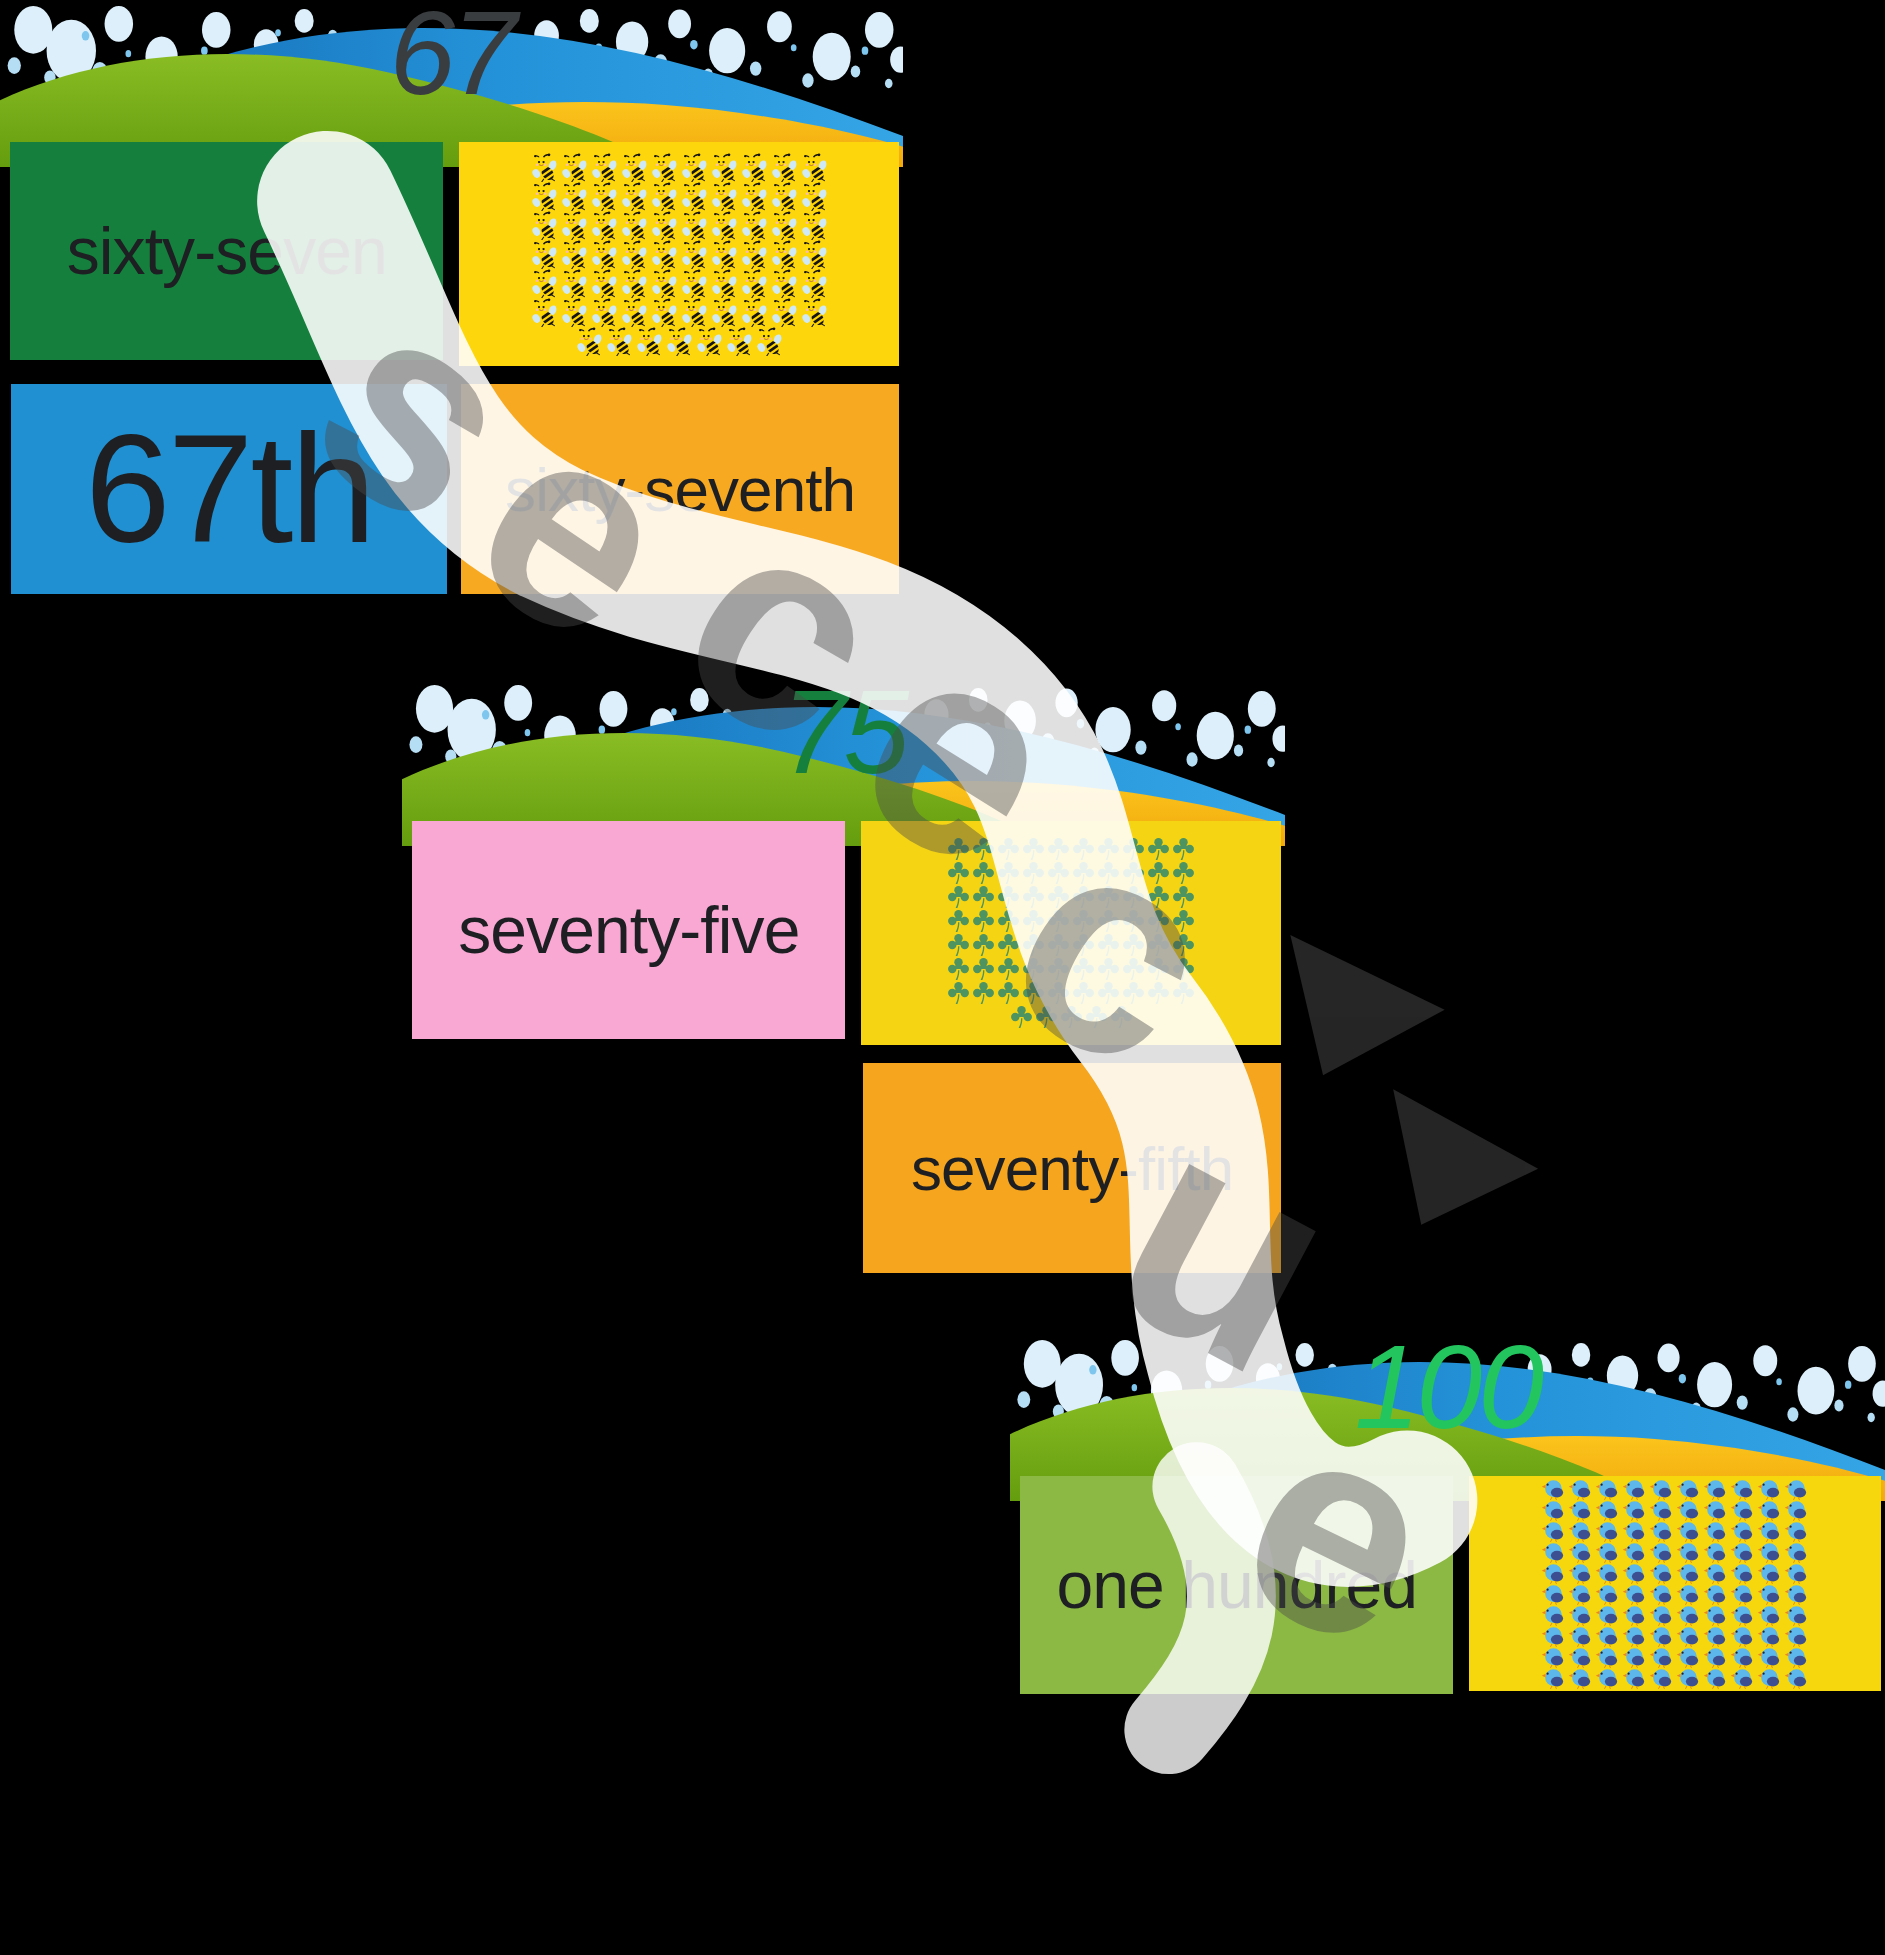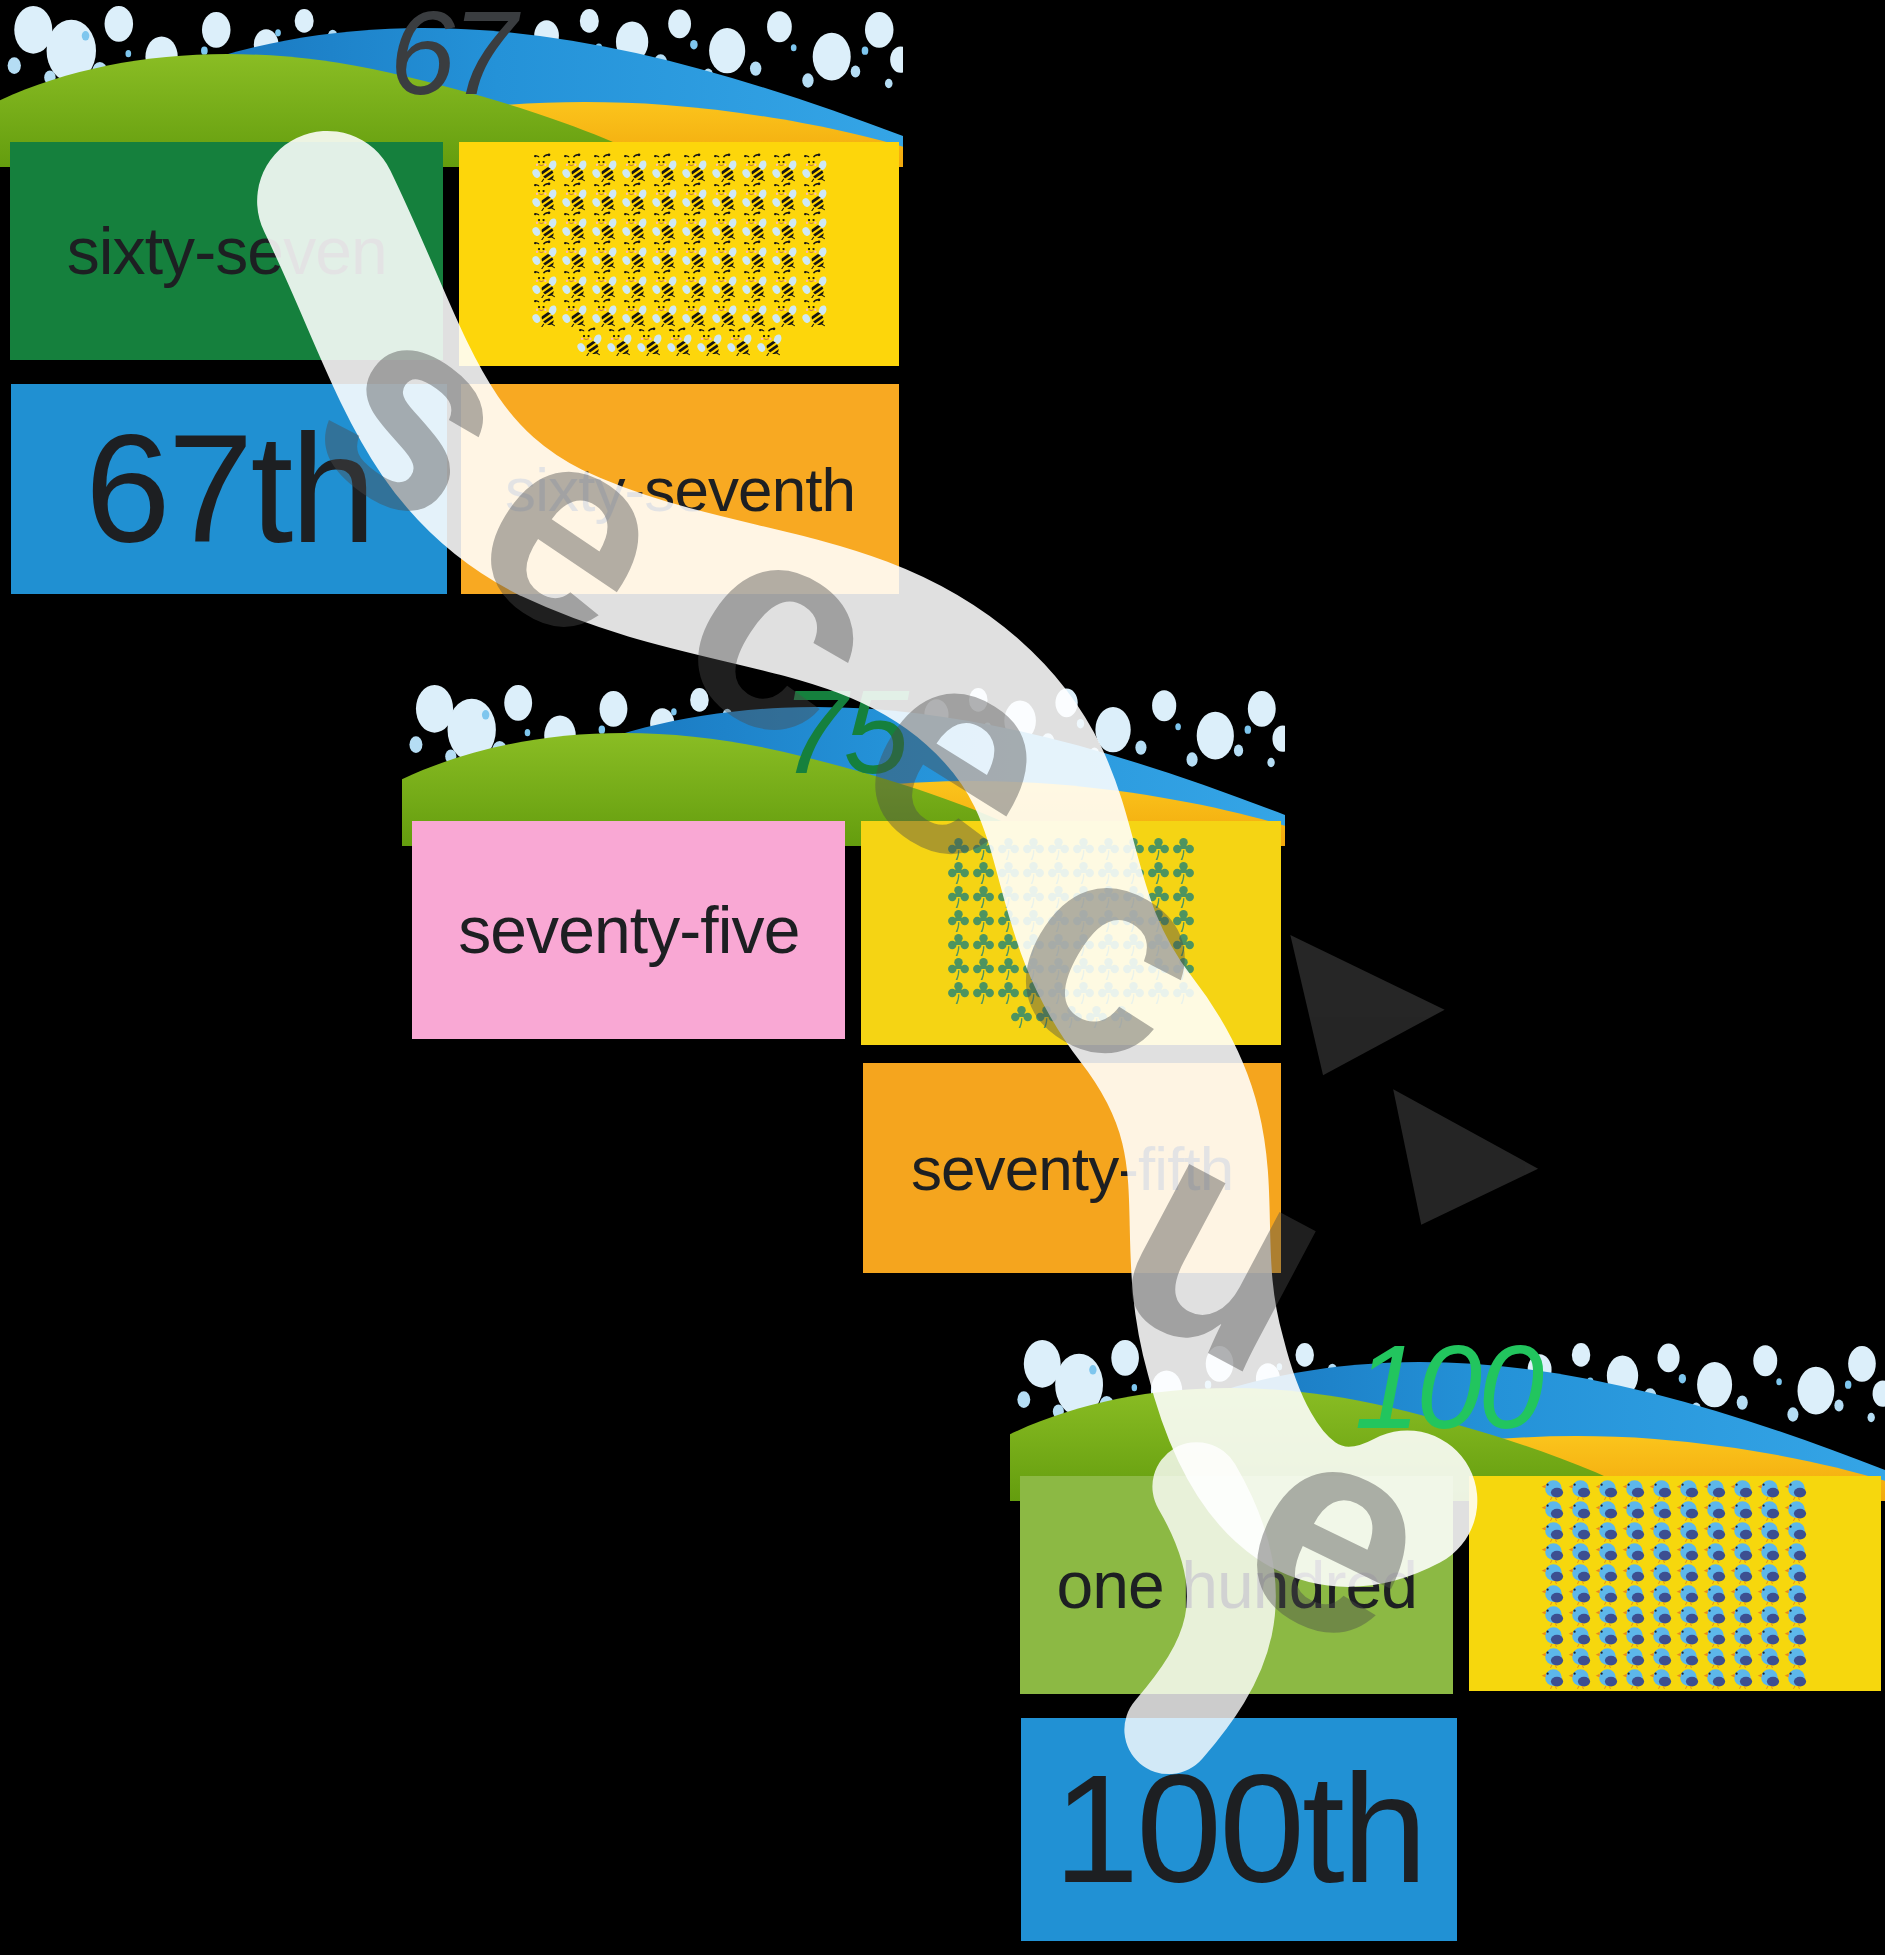--- a/index.html
+++ b/index.html
@@ -919,21 +919,20 @@
           <use href="#sym-bird" xlink:href="#sym-bird"></use>
         </svg>
         <svg class="icon icon-bird" viewBox="0 0 57 45" width="27" height="21">
           <use href="#sym-bird" xlink:href="#sym-bird"></use>
         </svg>
         <svg class="icon icon-bird" viewBox="0 0 57 45" width="27" height="21">
           <use href="#sym-bird" xlink:href="#sym-bird"></use>
         </svg>
       </div>
   </div>
-  <div class="cell ordinal-cell" style="background-color: rgb(33, 145, 212);">100th</div>
 </section>
 
 <svg class="watermark" viewBox="0 0 4032 4182" preserveAspectRatio="none">
   <path d="M700,430 C860,760 900,1000 1180,1140 C1520,1300 1830,1260 2080,1480
            C2330,1700 2230,1920 2430,2180 C2640,2450 2520,2620 2600,2900
            C2680,3220 2840,3300 3010,3210" stroke="#ffffff" stroke-width="300" fill="none" opacity="0.88" stroke-linecap="round" stroke-linejoin="round"></path>
   <path d="M2560,3180 C2700,3420 2620,3560 2500,3700" stroke="#ffffff" stroke-width="190" fill="none" opacity="0.8" stroke-linecap="round"></path>
   <g fill="#4b4b4b" opacity="0.42" class="wm-glyph">
     <text x="640" y="950" font-size="600" transform="rotate(36 640 950)">s</text>
     <text x="980" y="1210" font-size="600" transform="rotate(34 980 1210)">e</text>

